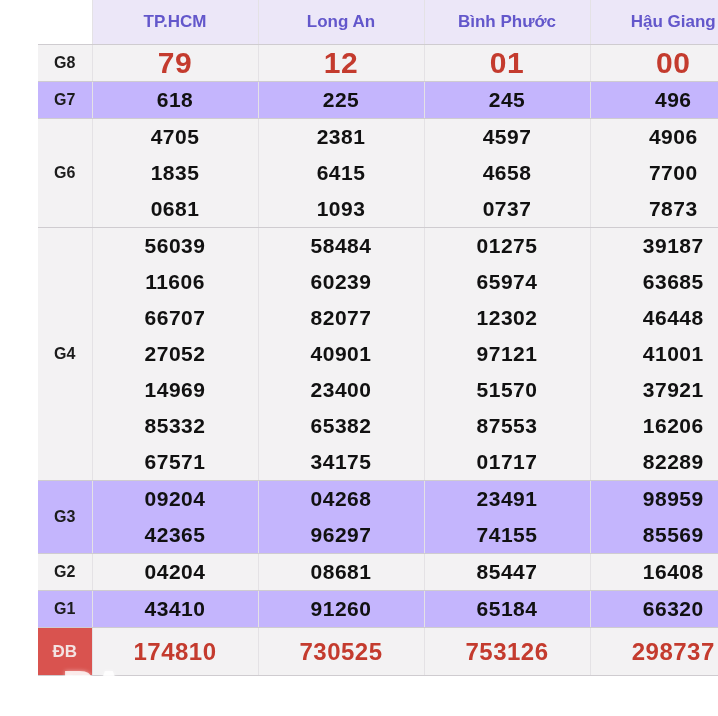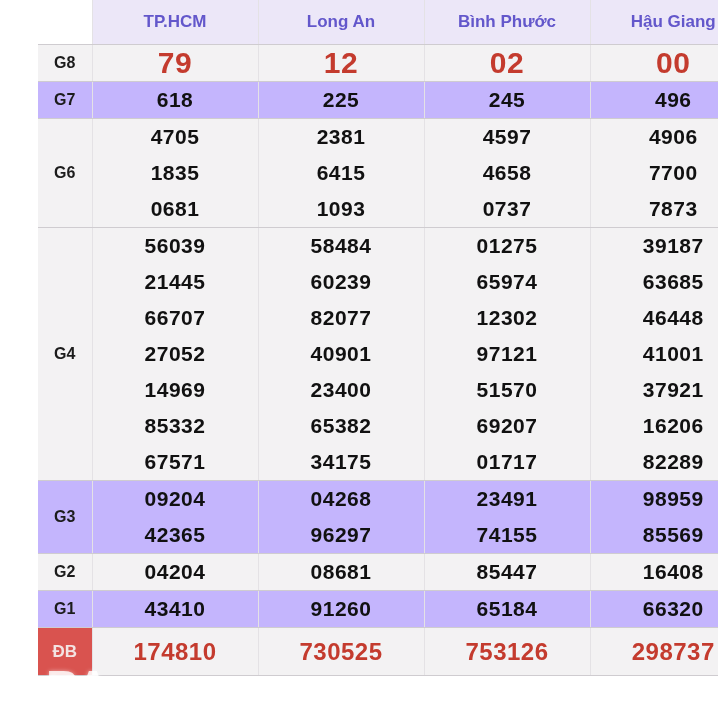--- a/index.html
+++ b/index.html
@@ -70,21 +70,21 @@
   tr.r-g8 td.cell .num { font-size: 30px; }
   tr.r-db td.cell .num { font-size: 24px; line-height: 47px; }
   tr.r-db td.label {
     background: var(--db-label-bg, #d9534f);
     color: #f3e3e2;
     font-size: 17px;
   }
 
   .watermark {
     position: absolute;
-    left: 0;
+    left: 16px;
     top: 662px;
     width: 230px;
     height: 54px;
     pointer-events: none;
     background: radial-gradient(ellipse 95px 20px at 125px 28px, rgba(255,255,255,0.55), rgba(255,255,255,0.0) 70%);
     padding-left: 32px;
   }
   .watermark .wm-text {
     position: absolute;
     left: 8px;
@@ -120,21 +120,21 @@
     <tbody>
         <tr class="gray highlight r-g8">
           <td class="label">G8</td>
           <td class="cell">
             <div class="num">79</div>
           </td>
           <td class="cell">
             <div class="num">12</div>
           </td>
           <td class="cell">
-            <div class="num">02</div>
+            <div class="num">01</div>
           </td>
           <td class="cell">
             <div class="num">00</div>
           </td>
         </tr>
         <tr class="white r-g7">
           <td class="label">G7</td>
           <td class="cell">
             <div class="num">618</div>
           </td>
@@ -168,21 +168,21 @@
           <td class="cell">
             <div class="num">4906</div>
             <div class="num">7700</div>
             <div class="num">7873</div>
           </td>
         </tr>
         <tr class="gray r-g4">
           <td class="label">G4</td>
           <td class="cell">
             <div class="num">56039</div>
-            <div class="num">21445</div>
+            <div class="num">11606</div>
             <div class="num">66707</div>
             <div class="num">27052</div>
             <div class="num">14969</div>
             <div class="num">85332</div>
             <div class="num">67571</div>
           </td>
           <td class="cell">
             <div class="num">58484</div>
             <div class="num">60239</div>
             <div class="num">82077</div>
@@ -190,21 +190,21 @@
             <div class="num">23400</div>
             <div class="num">65382</div>
             <div class="num">34175</div>
           </td>
           <td class="cell">
             <div class="num">01275</div>
             <div class="num">65974</div>
             <div class="num">12302</div>
             <div class="num">97121</div>
             <div class="num">51570</div>
-            <div class="num">69207</div>
+            <div class="num">87553</div>
             <div class="num">01717</div>
           </td>
           <td class="cell">
             <div class="num">39187</div>
             <div class="num">63685</div>
             <div class="num">46448</div>
             <div class="num">41001</div>
             <div class="num">37921</div>
             <div class="num">16206</div>
             <div class="num">82289</div>

